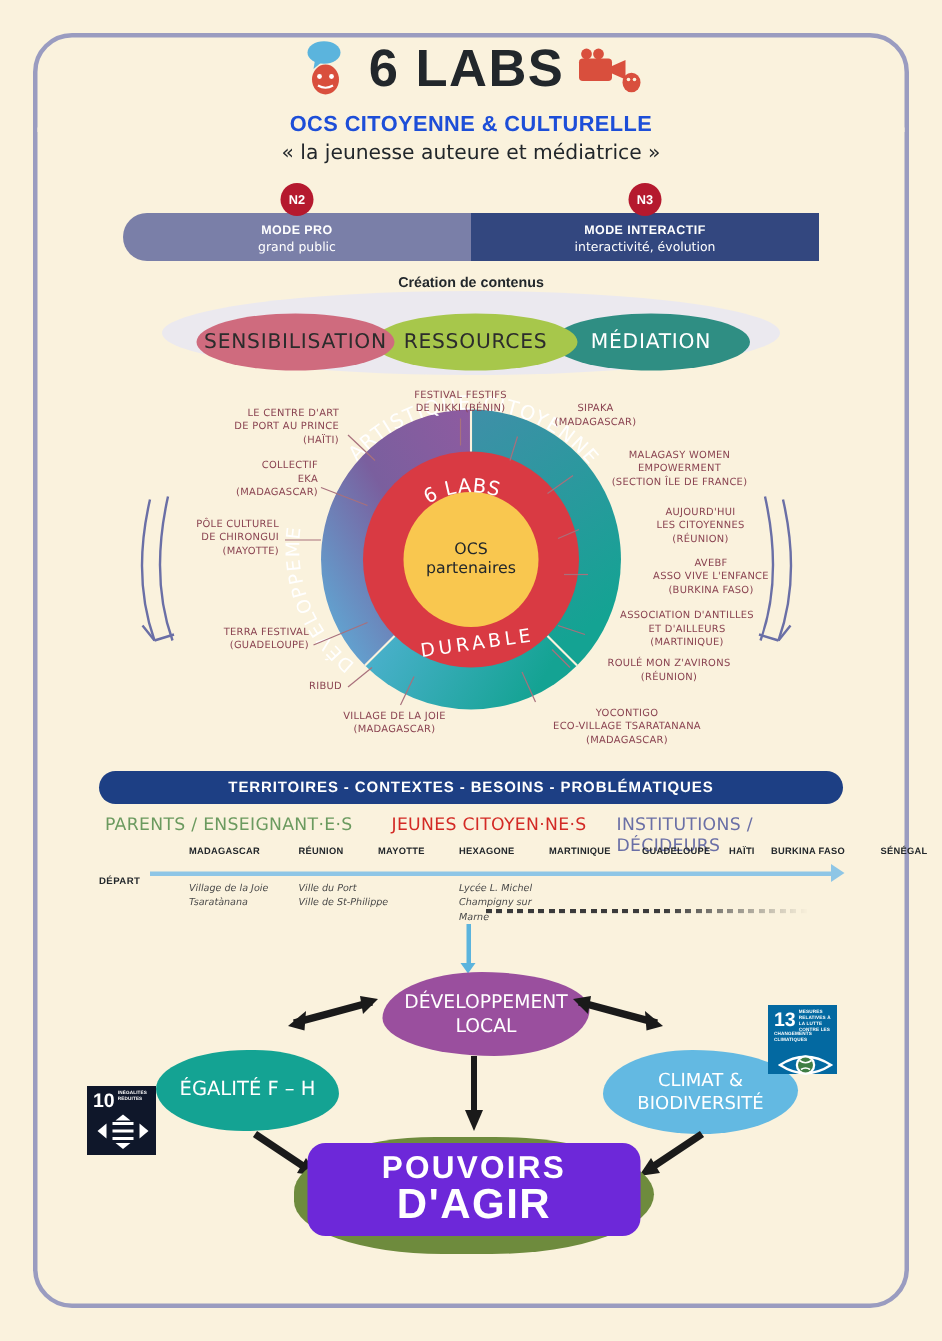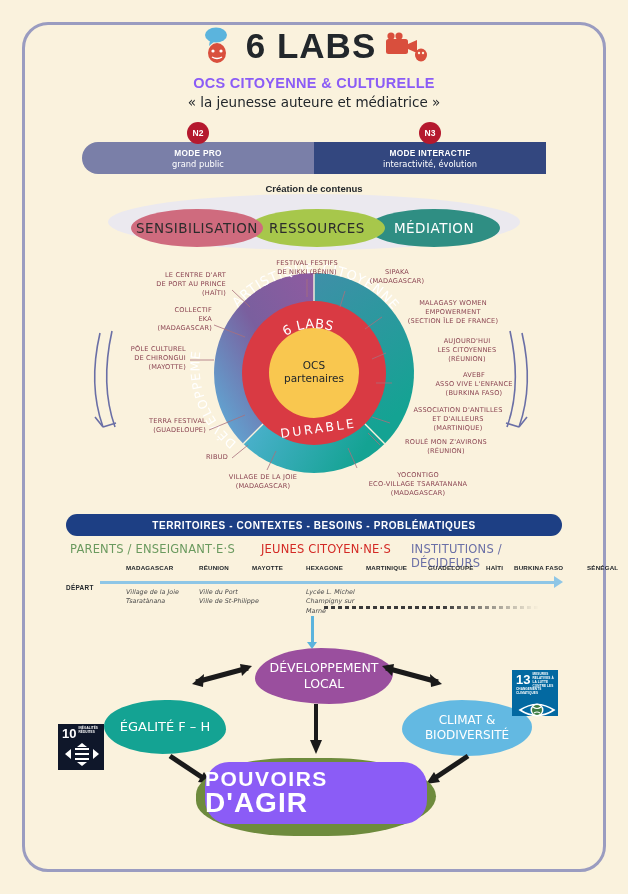--- a/index.html
+++ b/index.html
@@ -17,21 +17,21 @@
   .frame-notch-l, .frame-notch-r {
     position: absolute; top: 60px; height: 3px; width: 34px; background: #faf2dd;
   }
   .frame-notch-l { left: 0px; }
   .frame-notch-r { right: 0px; }
 
   
   .header { position: absolute; left: 0; top: 26px; width: 628px; text-align: center; }
   .logo-row { display: flex; align-items: center; justify-content: center; gap: 6px; }
   .labs-title { font-size: 35px; font-weight: 700; letter-spacing: 1px; color: #22272b; font-family:"Liberation Sans",sans-serif;}
-  .subtitle { font-size: 14.5px; font-weight: 700; color: #8b5cf6; letter-spacing: .3px; margin-top: 9px; font-family:"Liberation Sans",sans-serif;}
+  .subtitle { font-size: 14.5px; font-weight: 700; color: #1d4ed8; letter-spacing: .3px; margin-top: 9px; font-family:"Liberation Sans",sans-serif;}
   .tagline { font-size: 13.5px; color: #22272b; margin-top: 3px; font-family:"DejaVu Sans",sans-serif;}
 
   
   .modes { position: absolute; left: 82px; top: 142px; width: 464px; height: 32px; display: flex; }
   .mode { flex: 1; display: flex; flex-direction: column; align-items: center; justify-content: center;
           color: #fff; position: relative; }
   .mode:nth-child(1){ background:#7a7fa8; border-radius:16px 0 0 16px; }
   .mode:nth-child(2){ background:#33477f; }
   .mode:nth-child(3){ background:#1d3f84; border-radius:0 16px 16px 0; }
   .mode-t { font-size: 8.3px; font-weight: 700; letter-spacing: .3px; font-family:"Liberation Sans",sans-serif;}
@@ -104,22 +104,22 @@
   .sdg-13 { left: 512px; top: 670px; background: #0369a1; }
   .sdg-10 { left: 58px; top: 724px; background: #0f172a; }
   .sdg-num { font-size: 13px; font-weight: 700; line-height: 1; float: left; margin-right: 2px;
              font-family:"Liberation Sans",sans-serif;}
   .sdg-txt { font-size: 3.1px; font-weight: 700; line-height: 1.25; letter-spacing: .1px;
              font-family:"Liberation Sans",sans-serif;}
 
   .pouvoirs-land { position: absolute; left: 196px; top: 758px; width: 240px; height: 78px;
                    background: #6e8b3d; border-radius: 40% 45% 46% 42%/48% 50% 52% 46%; }
   .pouvoirs { position: absolute; left: 205px; top: 762px; width: 222px; height: 62px;
-              background: #8b5cf6; border-radius: 24px; display:flex; flex-direction:column;
-              justify-content:center; color: #fff; }
+              background: #6d28d9; border-radius: 12px; display:flex; flex-direction:column;
+              align-items:center; justify-content:center; color: #fff; }
   .pv-1 { font-size: 21px; font-weight: 700; letter-spacing: 1.5px; font-family:"Liberation Sans",sans-serif;}
   .pv-2 { font-size: 28px; font-weight: 700; letter-spacing: 1px; margin-top: -4px; font-family:"Liberation Sans",sans-serif;}
 </style>
 </head>
 <body>
 
 <div class="frame">
   <div class="frame-notch-l"></div>
   <div class="frame-notch-r"></div>
 </div>

